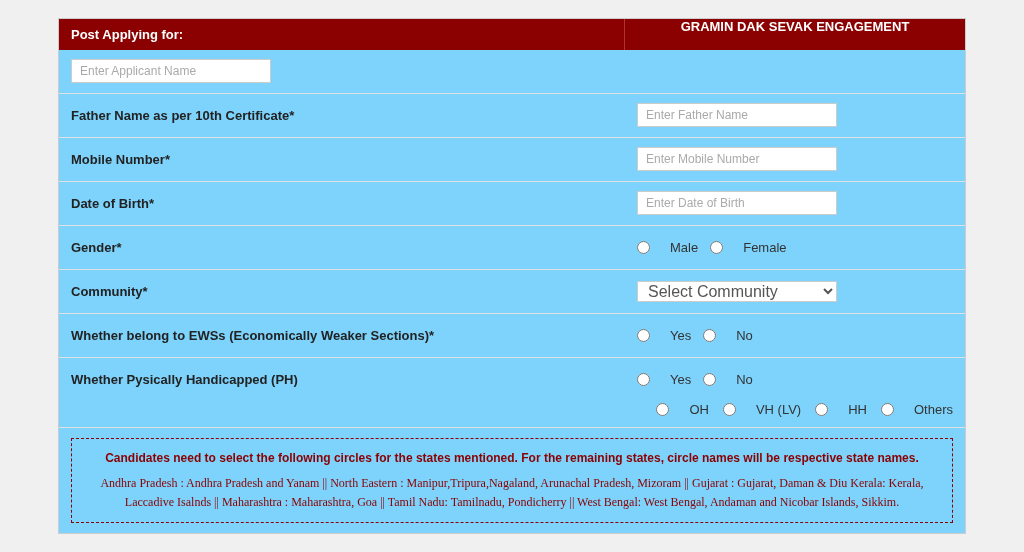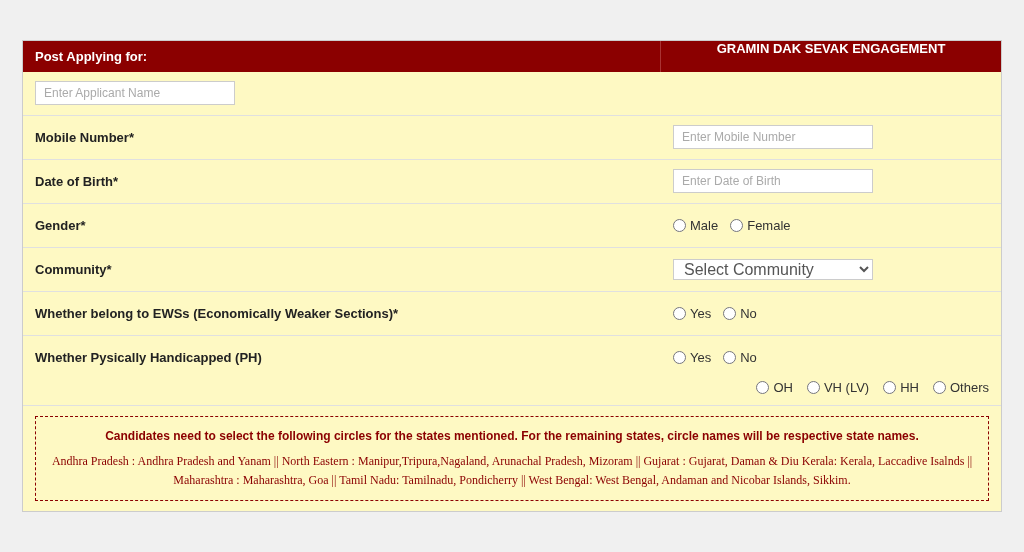--- a/index.html
+++ b/index.html
@@ -6,22 +6,22 @@
     body {
       font-family: Arial, sans-serif;
       font-size: 13px;
       background: #f0f0f0;
       display: flex;
       justify-content: center;
       align-items: center;
       min-height: 100vh;
     }
     .form-container {
-      width: 980px;
-      background: #fef9c3;
+      width: 908px;
+      background: #7dd3fc;
       border: 1px solid #ccc;
     }
     .header-row {
       display: flex;
       background: #8b0000;
       color: #fff;
       font-weight: bold;
       font-size: 13px;
     }
     .header-left {
@@ -80,21 +80,21 @@
       color: #aaa;
     }
     .radio-group {
       display: flex;
       align-items: center;
       gap: 12px;
     }
     .radio-label {
       display: flex;
       align-items: center;
-      gap: 4px;
+      gap: 20px;
       font-size: 13px;
       color: #333;
       cursor: pointer;
     }
     .radio-label input[type="radio"] {
       accent-color: #888;
       width: 13px;
       height: 13px;
     }
     .select-community {
@@ -153,20 +153,26 @@
   </div>
 
   <div class="form-body">
 
     <div class="form-row">
       <div class="input-col">
         <input class="text-input" type="text" placeholder="Enter Applicant Name" style="">
       </div>
     </div>
 
+    <div class="form-row">
+      <div class="label-col">Father Name as per 10th Certificate*</div>
+      <div class="input-col">
+        <input class="text-input" type="text" placeholder="Enter Father Name" style="">
+      </div>
+    </div>
 
     <div class="form-row">
       <div class="label-col">Mobile Number*</div>
       <div class="input-col">
         <input class="text-input" type="text" placeholder="Enter Mobile Number" style="">
       </div>
     </div>
 
     <div class="form-row">
       <div class="label-col">Date of Birth*</div>

